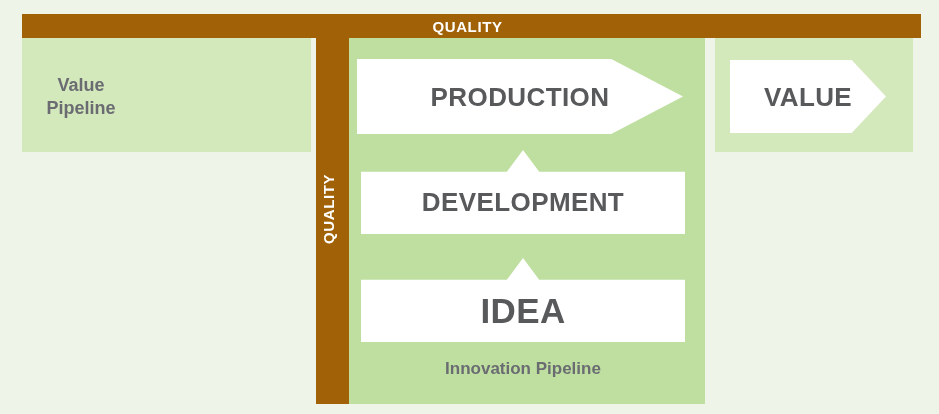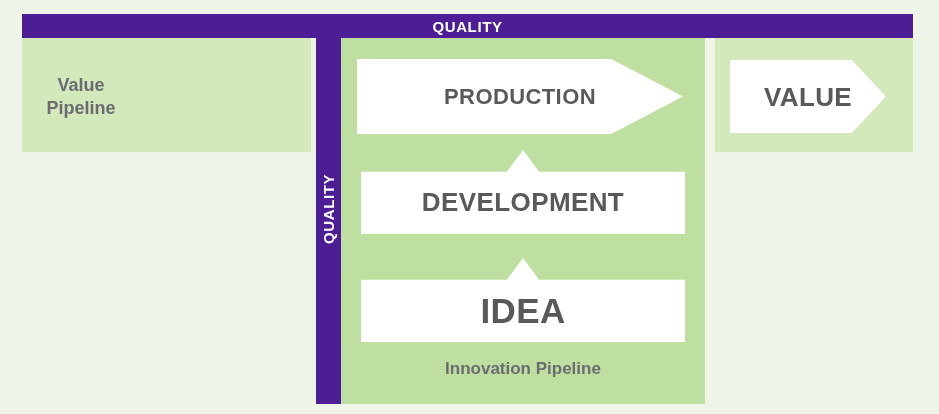--- a/index.html
+++ b/index.html
@@ -25,21 +25,22 @@
     background: #d3e8bb;
   }
   .band-mid {
     position: absolute;
     background: #bedfa0;
   }
 
   
   .qbar {
     position: absolute;
-    background: #4c1d95;
+    background: #a16207;
+    padding-left: 8px;
   }
   .qbar-h {
     left: 22px;
     top: 14px;
     width: 891px;
     height: 24px;
   }
   .qbar-v {
     left: 316px;
     top: 14px;
@@ -99,21 +100,21 @@
   .arrow-right {
     clip-path: polygon(0% 0%, 78% 0%, 100% 50%, 78% 100%, 0% 100%);
   }
   
   .chevron-up {
     clip-path: polygon(0% 26%, 45% 26%, 50% 0%, 55% 26%, 100% 26%, 100% 100%, 0% 100%);
   }
 
   
   #data-shape   { left: 140px; top: 60px;  width: 170px; height: 73px;  font-size: 26px; }
-  #prod-shape   { left: 357px; top: 59px;  width: 326px; height: 75px;  font-size: 22px; }
+  #prod-shape   { left: 357px; top: 59px;  width: 326px; height: 75px;  font-size: 26px; }
   #value-shape  { left: 730px; top: 60px;  width: 156px; height: 73px;  font-size: 26px; }
   #dev-shape    { left: 361px; top: 150px; width: 324px; height: 84px;  font-size: 26px; }
   #idea-shape   { left: 361px; top: 258px; width: 324px; height: 84px;  font-size: 35px; }
 
   .chev-label {
     
     padding-top: 20px;
   }
 
   

